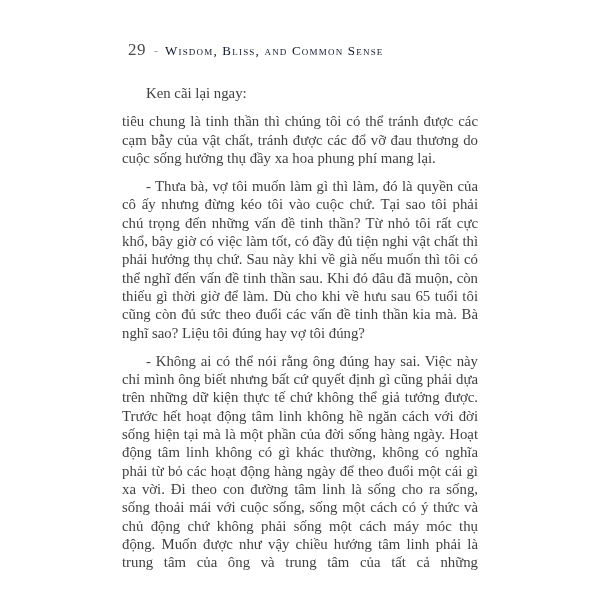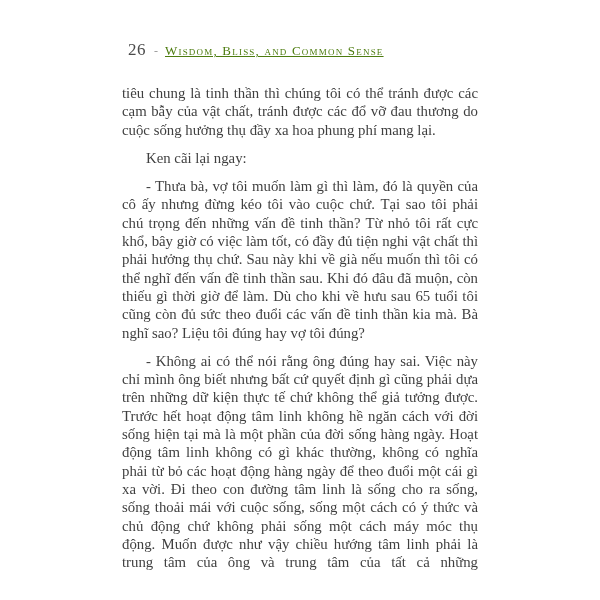--- a/index.html
+++ b/index.html
@@ -35,22 +35,21 @@
   }
   .header-sep {
     font-size: 12px;
     color: #9b9b9b;
     margin: 0 7px 0 8px;
   }
   .book-title {
     font-variant: small-caps;
     font-size: 13px;
     letter-spacing: 1.2px;
-    color: #4d7c0f;
-    text-decoration: underline;
+    color: #0f172a;
   }
   .page-body {
     color: #3f3f3f;
     font-size: 14.8px;
     line-height: 18.3px;
     text-align: justify;
   }
   .para {
     margin: 0 0 10px 0;
   }
@@ -61,24 +60,24 @@
   .para:last-child {
     text-align-last: justify;
     font-family: Liberation Serif, serif;
   }
 </style>
 </head>
 <body>
 
 <div class="page">
   <div class="header">
-    <span class="page-number">26</span>
+    <span class="page-number">29</span>
     <span class="header-sep">-</span>
     <span class="book-title">Wisdom, Bliss, and Common Sense</span>
   </div>
   <div class="page-body">
 
-  <p class="para">tiêu chung là tinh thần thì chúng tôi có thể tránh được các cạm bẫy của vật chất, tránh được các đổ vỡ đau thương do cuộc sống hưởng thụ đầy xa hoa phung phí mang lại.</p>
-      <p class="para indent">Ken cãi lại ngay:</p>
+  <p class="para indent">Ken cãi lại ngay:</p>
+      <p class="para">tiêu chung là tinh thần thì chúng tôi có thể tránh được các cạm bẫy của vật chất, tránh được các đổ vỡ đau thương do cuộc sống hưởng thụ đầy xa hoa phung phí mang lại.</p>
       <p class="para indent">- Thưa bà, vợ tôi muốn làm gì thì làm, đó là quyền của cô ấy nhưng đừng kéo tôi vào cuộc chứ. Tại sao tôi phải chú trọng đến những vấn đề tinh thần? Từ nhỏ tôi rất cực khổ, bây giờ có việc làm tốt, có đầy đủ tiện nghi vật chất thì phải hưởng thụ chứ. Sau này khi về già nếu muốn thì tôi có thể nghĩ đến vấn đề tinh thần sau. Khi đó đâu đã muộn, còn thiếu gì thời giờ để làm. Dù cho khi về hưu sau 65 tuổi tôi cũng còn đủ sức theo đuổi các vấn đề tinh thần kia mà. Bà nghĩ sao? Liệu tôi đúng hay vợ tôi đúng?</p>
       <p class="para indent">- Không ai có thể nói rằng ông đúng hay sai. Việc này chỉ mình ông biết nhưng bất cứ quyết định gì cũng phải dựa trên những dữ kiện thực tế chứ không thể giả tưởng được. Trước hết hoạt động tâm linh không hề ngăn cách với đời sống hiện tại mà là một phần của đời sống hàng ngày. Hoạt động tâm linh không có gì khác thường, không có nghĩa phải từ bỏ các hoạt động hàng ngày để theo đuổi một cái gì xa vời. Đi theo con đường tâm linh là sống cho ra sống, sống thoải mái với cuộc sống, sống một cách có ý thức và chủ động chứ không phải sống một cách máy móc thụ động. Muốn được như vậy chiều hướng tâm linh phải là trung tâm của ông và trung tâm của tất cả những</p>
     </div>
 </div>
 
 </body></html>

